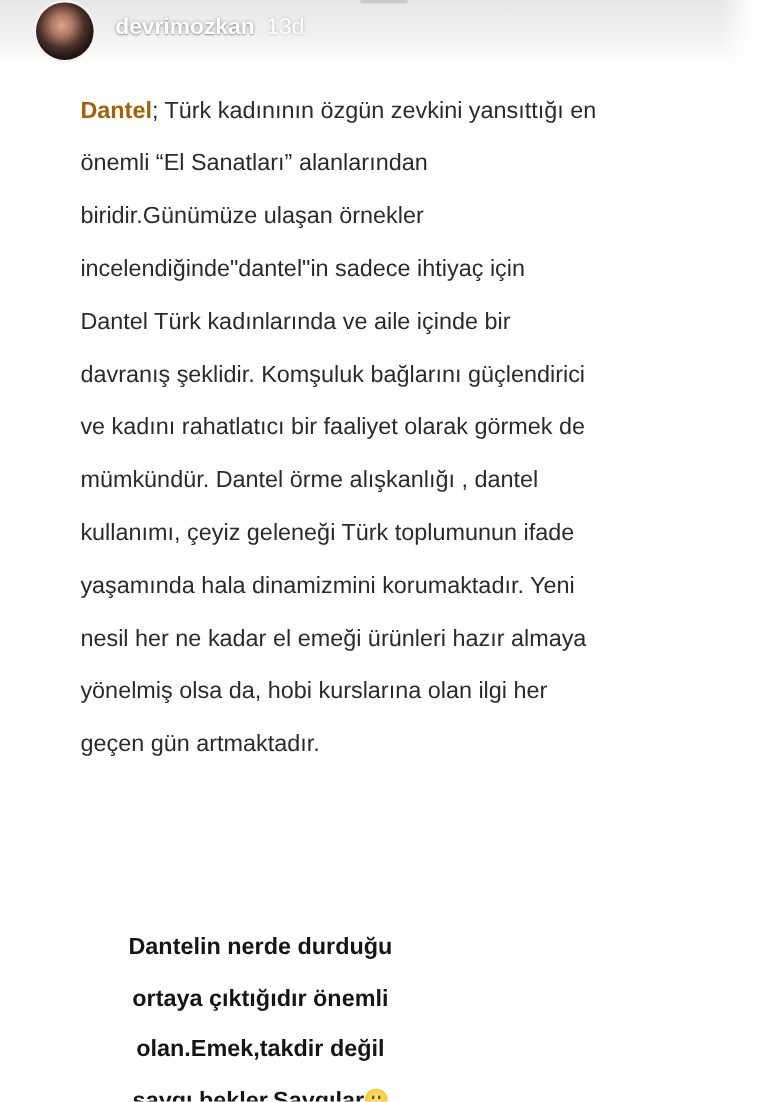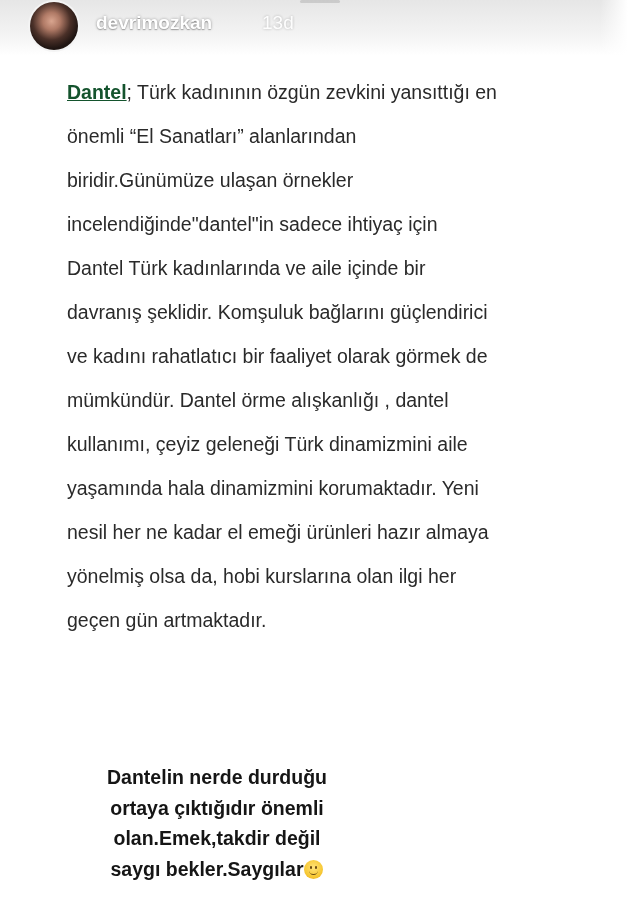--- a/index.html
+++ b/index.html
@@ -30,36 +30,35 @@
     }
     .username {
       position: absolute; left: 96px; top: 12px;
       font-size: 19px; font-weight: bold; color: #ffffff;
       text-shadow: 0 0 3px rgba(0,0,0,0.35), 0 1px 1px rgba(0,0,0,0.25);
     }
     .timestamp {
       position: absolute; left: 222px; top: 12px;
       font-size: 19px; color: #ffffff; opacity: 0.9;
       text-shadow: 0 0 3px rgba(0,0,0,0.3);
-      margin-left: 40px;
     }
     .body-text {
       position: absolute; left: 67px; top: 70px; width: 520px;
       font-size: 19.5px; line-height: 44px; color: #2a2a2a;
       margin: 0;
     }
     .body-text .line { display: block; white-space: nowrap; }
-    .body-text b { color: #14532d; text-decoration: underline; }
+    .body-text b { color: #a16207; }
     .closing {
       position: absolute; left: 72px; top: 762px; width: 290px;
       text-align: center;
       font-size: 19.5px; font-weight: bold; line-height: 30.5px;
       color: #151515;
     }
-    .closing .line { display: block; white-space: nowrap; }
+    .closing .line { display: block; white-space: nowrap; margin-top: 12px; }
     .emoji {
       display: inline-block; width: 19px; height: 19px; border-radius: 50%;
       background: radial-gradient(circle at 50% 40%, #ffe27a 0%, #f7c936 60%, #e9a91e 100%);
       vertical-align: -3px; position: relative; margin-left: 1px;
     }
     .emoji::before, .emoji::after {
       content: ""; position: absolute; top: 6px; width: 2px; height: 3px;
       background: #6b4a12; border-radius: 1px;
     }
     .emoji::before { left: 6px; }
@@ -82,21 +81,21 @@
 
 <div class="body-text">
   <span class="line"><b>Dantel</b><span>; Türk kadınının özgün zevkini yansıttığı en</span></span>
   <span class="line">önemli “El Sanatları” alanlarından</span>
   <span class="line">biridir.Günümüze ulaşan örnekler</span>
   <span class="line">incelendiğinde"dantel"in sadece ihtiyaç için</span>
   <span class="line">Dantel Türk kadınlarında ve aile içinde bir</span>
   <span class="line">davranış şeklidir. Komşuluk bağlarını güçlendirici</span>
   <span class="line">ve kadını rahatlatıcı bir faaliyet olarak görmek de</span>
   <span class="line">mümkündür. Dantel örme alışkanlığı , dantel</span>
-  <span class="line">kullanımı, çeyiz geleneği Türk dinamizmini aile</span>
+  <span class="line">kullanımı, çeyiz geleneği Türk toplumunun ifade</span>
   <span class="line">yaşamında hala dinamizmini korumaktadır. Yeni</span>
   <span class="line">nesil her ne kadar el emeği ürünleri hazır almaya</span>
   <span class="line">yönelmiş olsa da, hobi kurslarına olan ilgi her</span>
   <span class="line">geçen gün artmaktadır.</span>
 </div>
 
 <div class="closing">
   <span class="line">Dantelin nerde durduğu</span>
   <span class="line">ortaya çıktığıdır önemli</span>
   <span class="line">olan.Emek,takdir değil</span>

